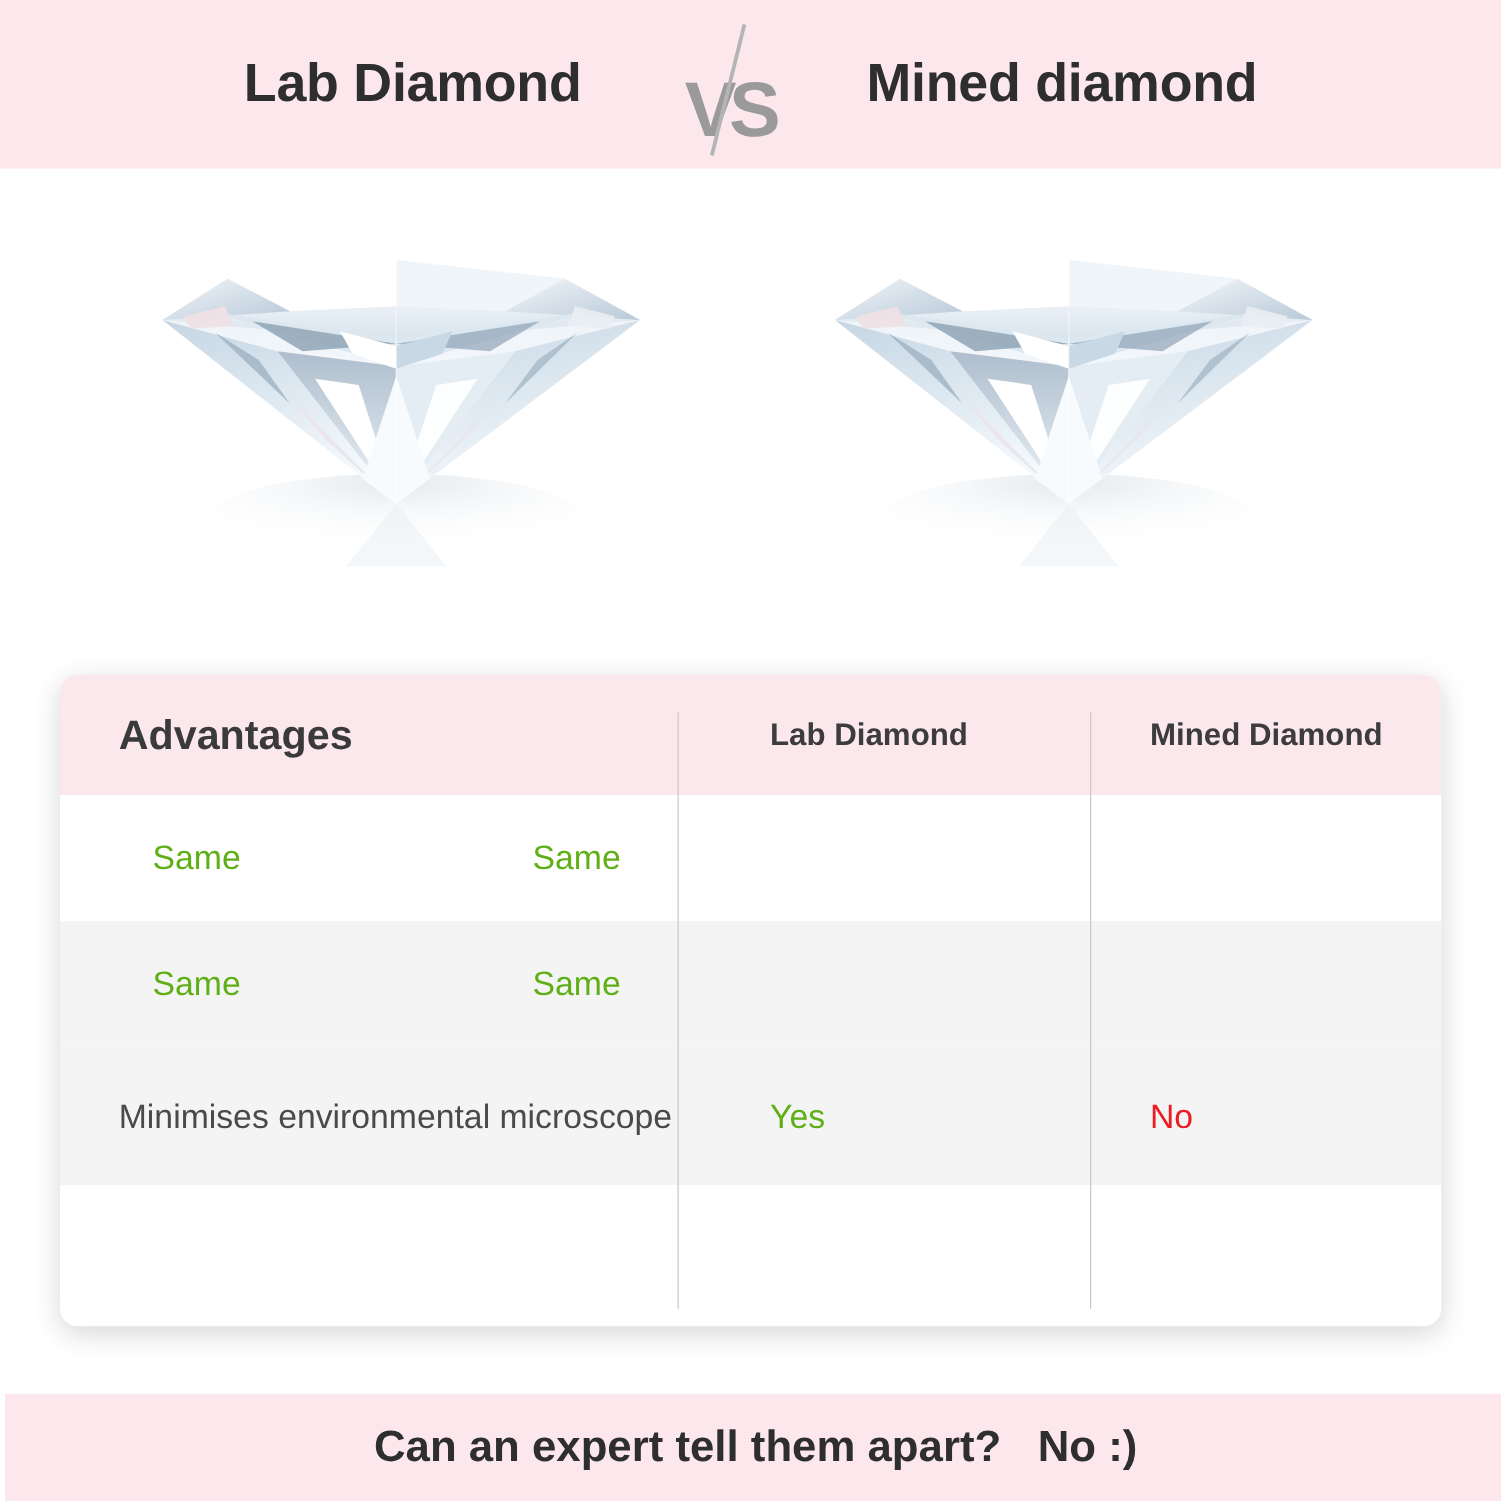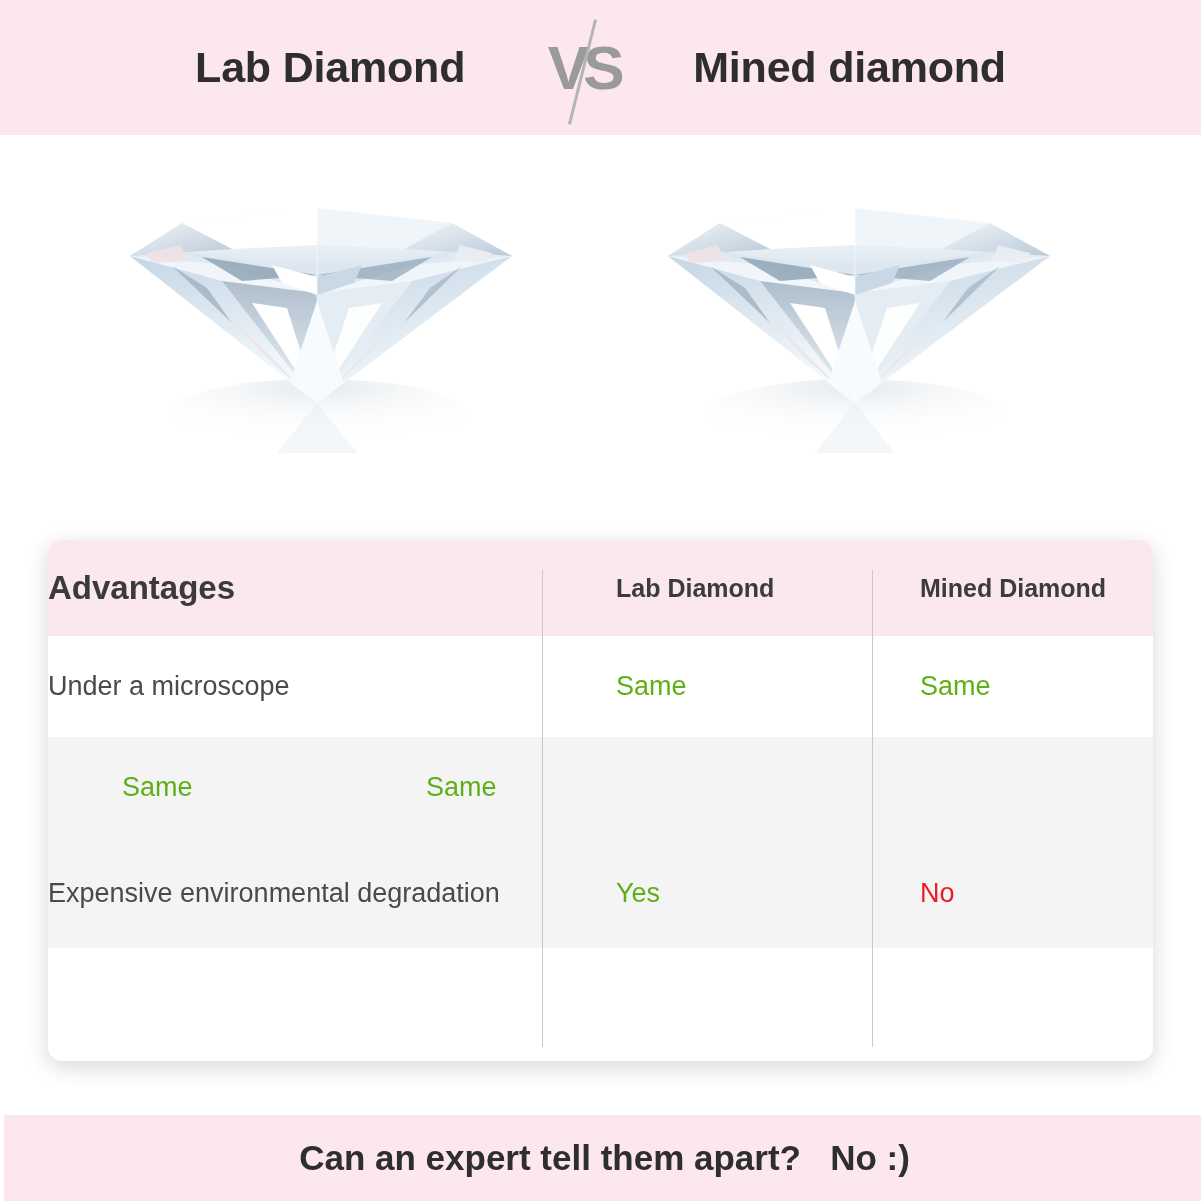--- a/index.html
+++ b/index.html
@@ -34,21 +34,21 @@
     white-space: nowrap;
   }
   .title-left  { margin-right: 70px; }
   .title-right { margin-left: 62px; }
 
   .vs-wrap {
     position: relative;
     width: 96px;
     height: 104px;
     display: flex;
-    align-items: center;
+    align-items: flex-end;
     justify-content: center;
   }
   .vs-text {
     font-size: 62px;
     font-weight: bold;
     color: #9a9a9a;
     letter-spacing: -6px;
     line-height: 1;
     position: relative;
     z-index: 1;
@@ -110,21 +110,21 @@
   }
   .row.header {
     height: 96px;
     background: #fbe8ec;
   }
   .row.body-row { height: 101px; }
   .row.body-row.alt { background: #f4f4f4; }
   .row.body-row.white { background: #ffffff; }
   .row.tall { height: 110px; }
 
-  .c-label  { width: 494px; box-sizing: border-box; }
+  .c-label  { width: 494px; box-sizing: border-box; padding-left: 47px; }
   .c-lab    { width: 330px; box-sizing: border-box; padding-left: 74px; }
   .c-mined  { width: 281px; box-sizing: border-box; padding-left: 48px; }
 
   .hdr-main {
     font-size: 33px;
     font-weight: bold;
     color: #3a3a3a;
   }
   .hdr-col {
     font-size: 25px;
@@ -301,44 +301,41 @@
       </div>
       <div class="c-lab">
         <span class="hdr-col">Lab Diamond</span>
       </div>
       <div class="c-mined">
         <span class="hdr-col">Mined Diamond</span>
       </div>
     </div>
 
     <div class="row body-row white">
-      <div class="c-label">
-        <span class="cell-label">Under a microscope</span>
-      </div>
       <div class="c-lab">
         <span class="cell-val val-green">Same</span>
       </div>
       <div class="c-mined">
         <span class="cell-val val-green">Same</span>
       </div>
     </div>
 
     <div class="row body-row alt">
       <div class="c-lab">
         <span class="cell-val val-green">Same</span>
       </div>
       <div class="c-mined">
         <span class="cell-val val-green">Same</span>
       </div>
     </div>
 
 
     <div class="row body-row alt tall">
       <div class="c-label">
-        <span class="cell-label">Expensive environmental degradation</span>
+        <span class="cell-label">Minimises environmental microscope</span>
       </div>
       <div class="c-lab">
         <span class="cell-val val-green">Yes</span>
       </div>
       <div class="c-mined">
         <span class="cell-val val-red">No</span>
       </div>
     </div>
 
     <div class="divider d1"></div>

